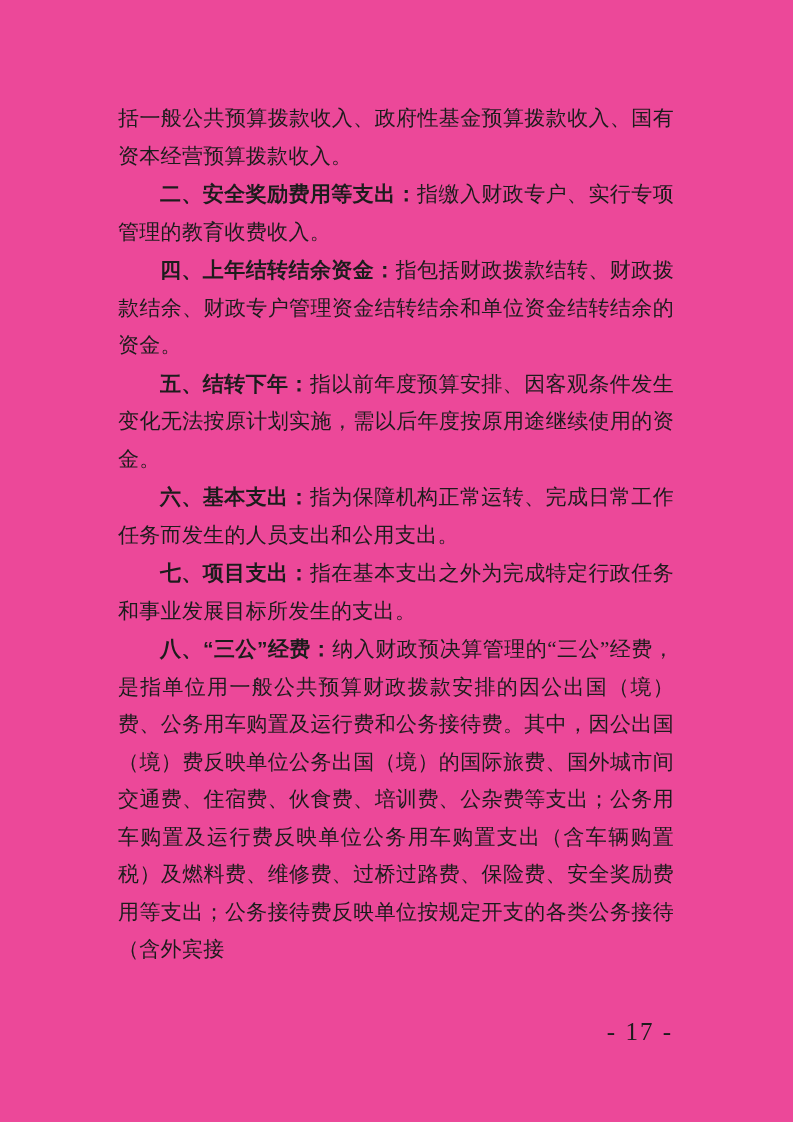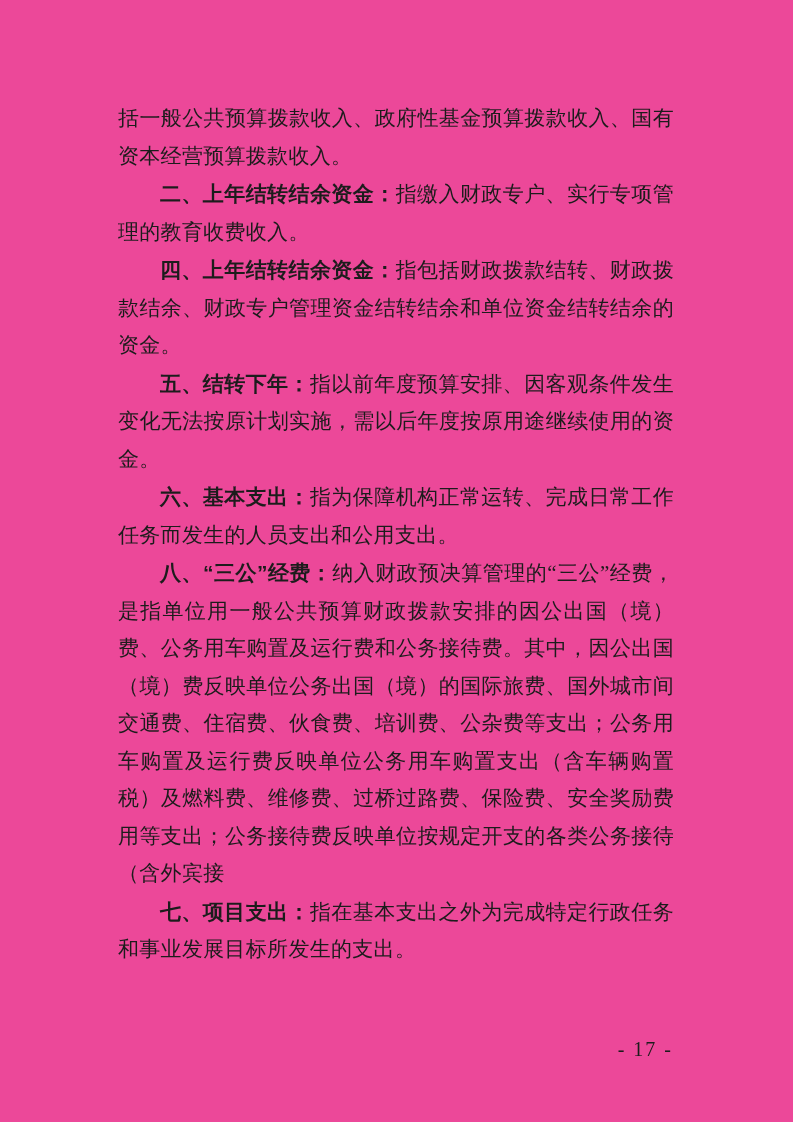--- a/index.html
+++ b/index.html
@@ -38,35 +38,34 @@
     text-indent: 42px;
   }
   .lead {
     font-family: "Liberation Sans", "DejaVu Sans", sans-serif;
     font-weight: 700;
   }
   .page-footer {
     position: absolute;
     top: 1018px;
     right: 120px;
-    font-size: 20px;
+    font-size: 25px;
     letter-spacing: 2px;
     color: #1c1c1c;
     font-family: "Liberation Serif", "DejaVu Serif", serif;
     white-space: pre;
-    margin-top: 20px;
   }
 </style>
 </head>
 <body>
 
 <div class="page">
   <div class="doc-body" id="doc-body">
       <p class="para"><span>括一般公共预算拨款收入、政府性基金预算拨款收入、国有资本经营预算拨款收入。</span></p>
-      <p class="para indent"><span class="lead">二、上年结转结余资金：</span><span>指缴入财政专户、实行专项管理的教育收费收入。</span></p>
+      <p class="para indent"><span class="lead">二、安全奖励费用等支出：</span><span>指缴入财政专户、实行专项管理的教育收费收入。</span></p>
       <p class="para indent"><span class="lead">四、上年结转结余资金：</span><span>指包括财政拨款结转、财政拨款结余、财政专户管理资金结转结余和单位资金结转结余的资金。</span></p>
       <p class="para indent"><span class="lead">五、结转下年：</span><span>指以前年度预算安排、因客观条件发生变化无法按原计划实施，需以后年度按原用途继续使用的资金。</span></p>
       <p class="para indent"><span class="lead">六、基本支出：</span><span>指为保障机构正常运转、完成日常工作任务而发生的人员支出和公用支出。</span></p>
+      <p class="para indent"><span class="lead">七、项目支出：</span><span>指在基本支出之外为完成特定行政任务和事业发展目标所发生的支出。</span></p>
       <p class="para indent"><span class="lead">八、“三公”经费：</span><span>纳入财政预决算管理的“三公”经费，是指单位用一般公共预算财政拨款安排的因公出国（境）费、公务用车购置及运行费和公务接待费。其中，因公出国（境）费反映单位公务出国（境）的国际旅费、国外城市间交通费、住宿费、伙食费、培训费、公杂费等支出；公务用车购置及运行费反映单位公务用车购置支出（含车辆购置税）及燃料费、维修费、过桥过路费、保险费、安全奖励费用等支出；公务接待费反映单位按规定开支的各类公务接待（含外宾接</span></p>
-      <p class="para indent"><span class="lead">七、项目支出：</span><span>指在基本支出之外为完成特定行政任务和事业发展目标所发生的支出。</span></p>
     </div>
   <div class="page-footer">- 17 -</div>
 </div>
 
 </body></html>

